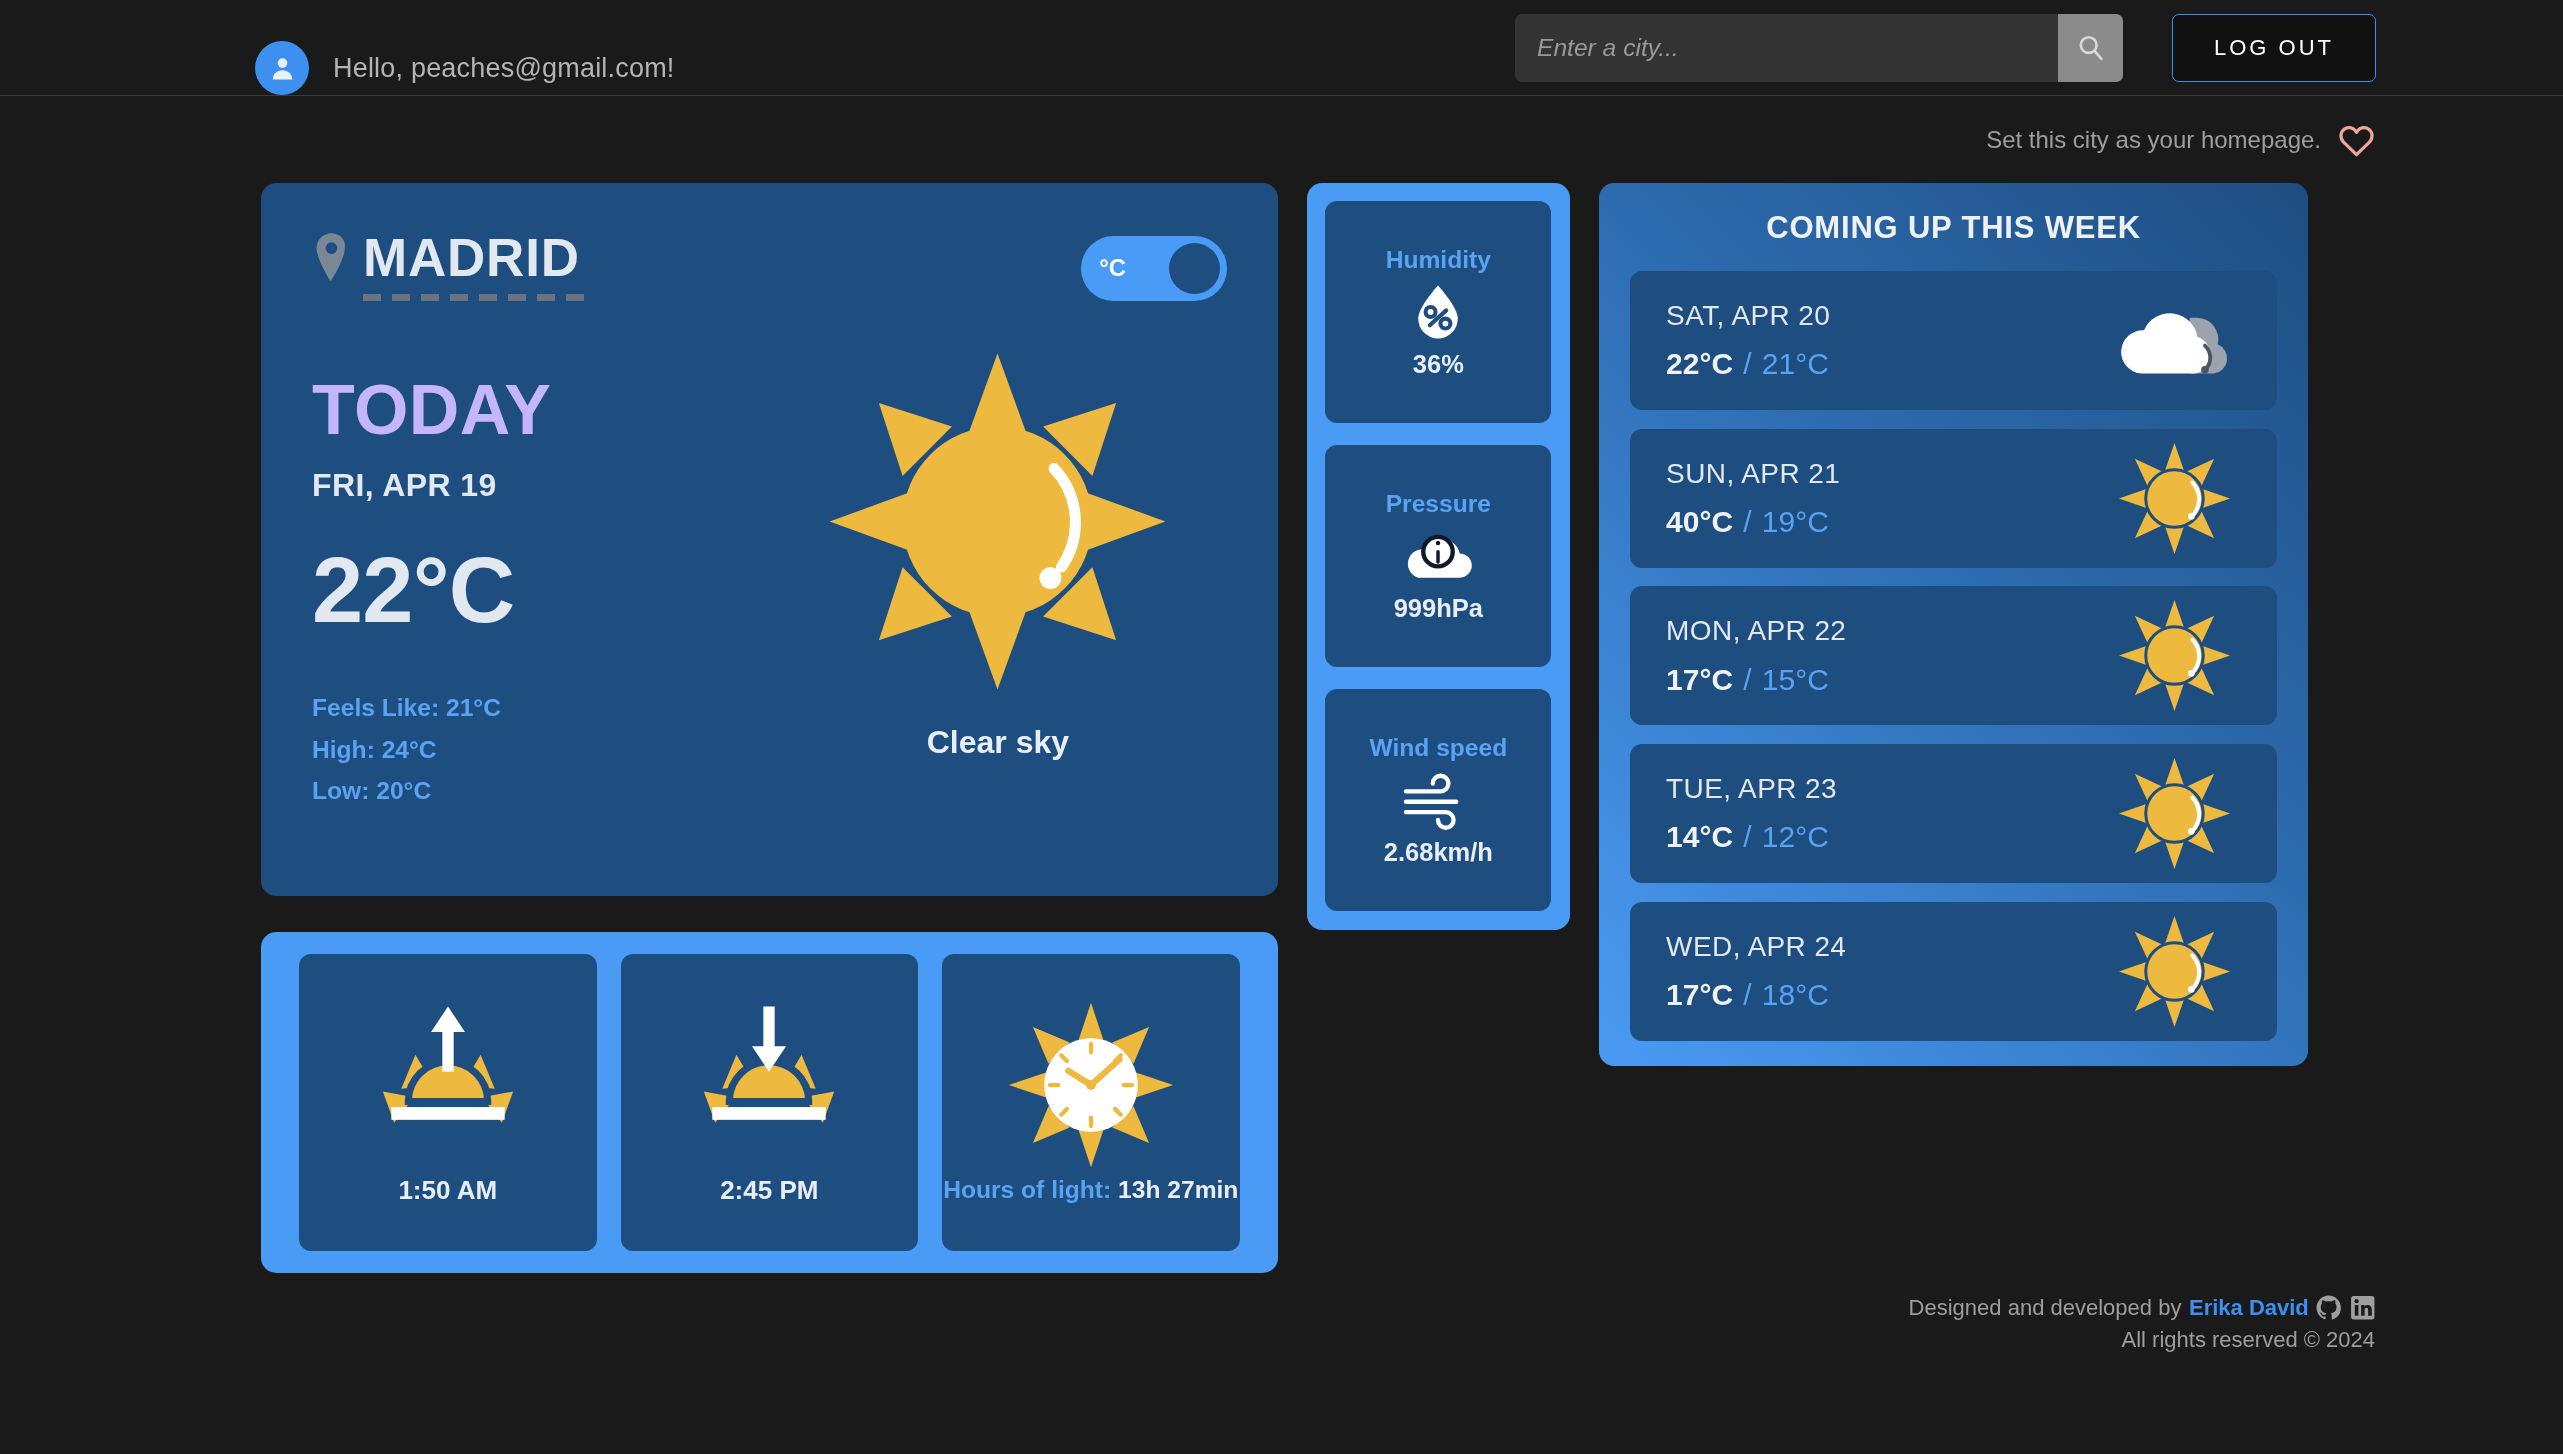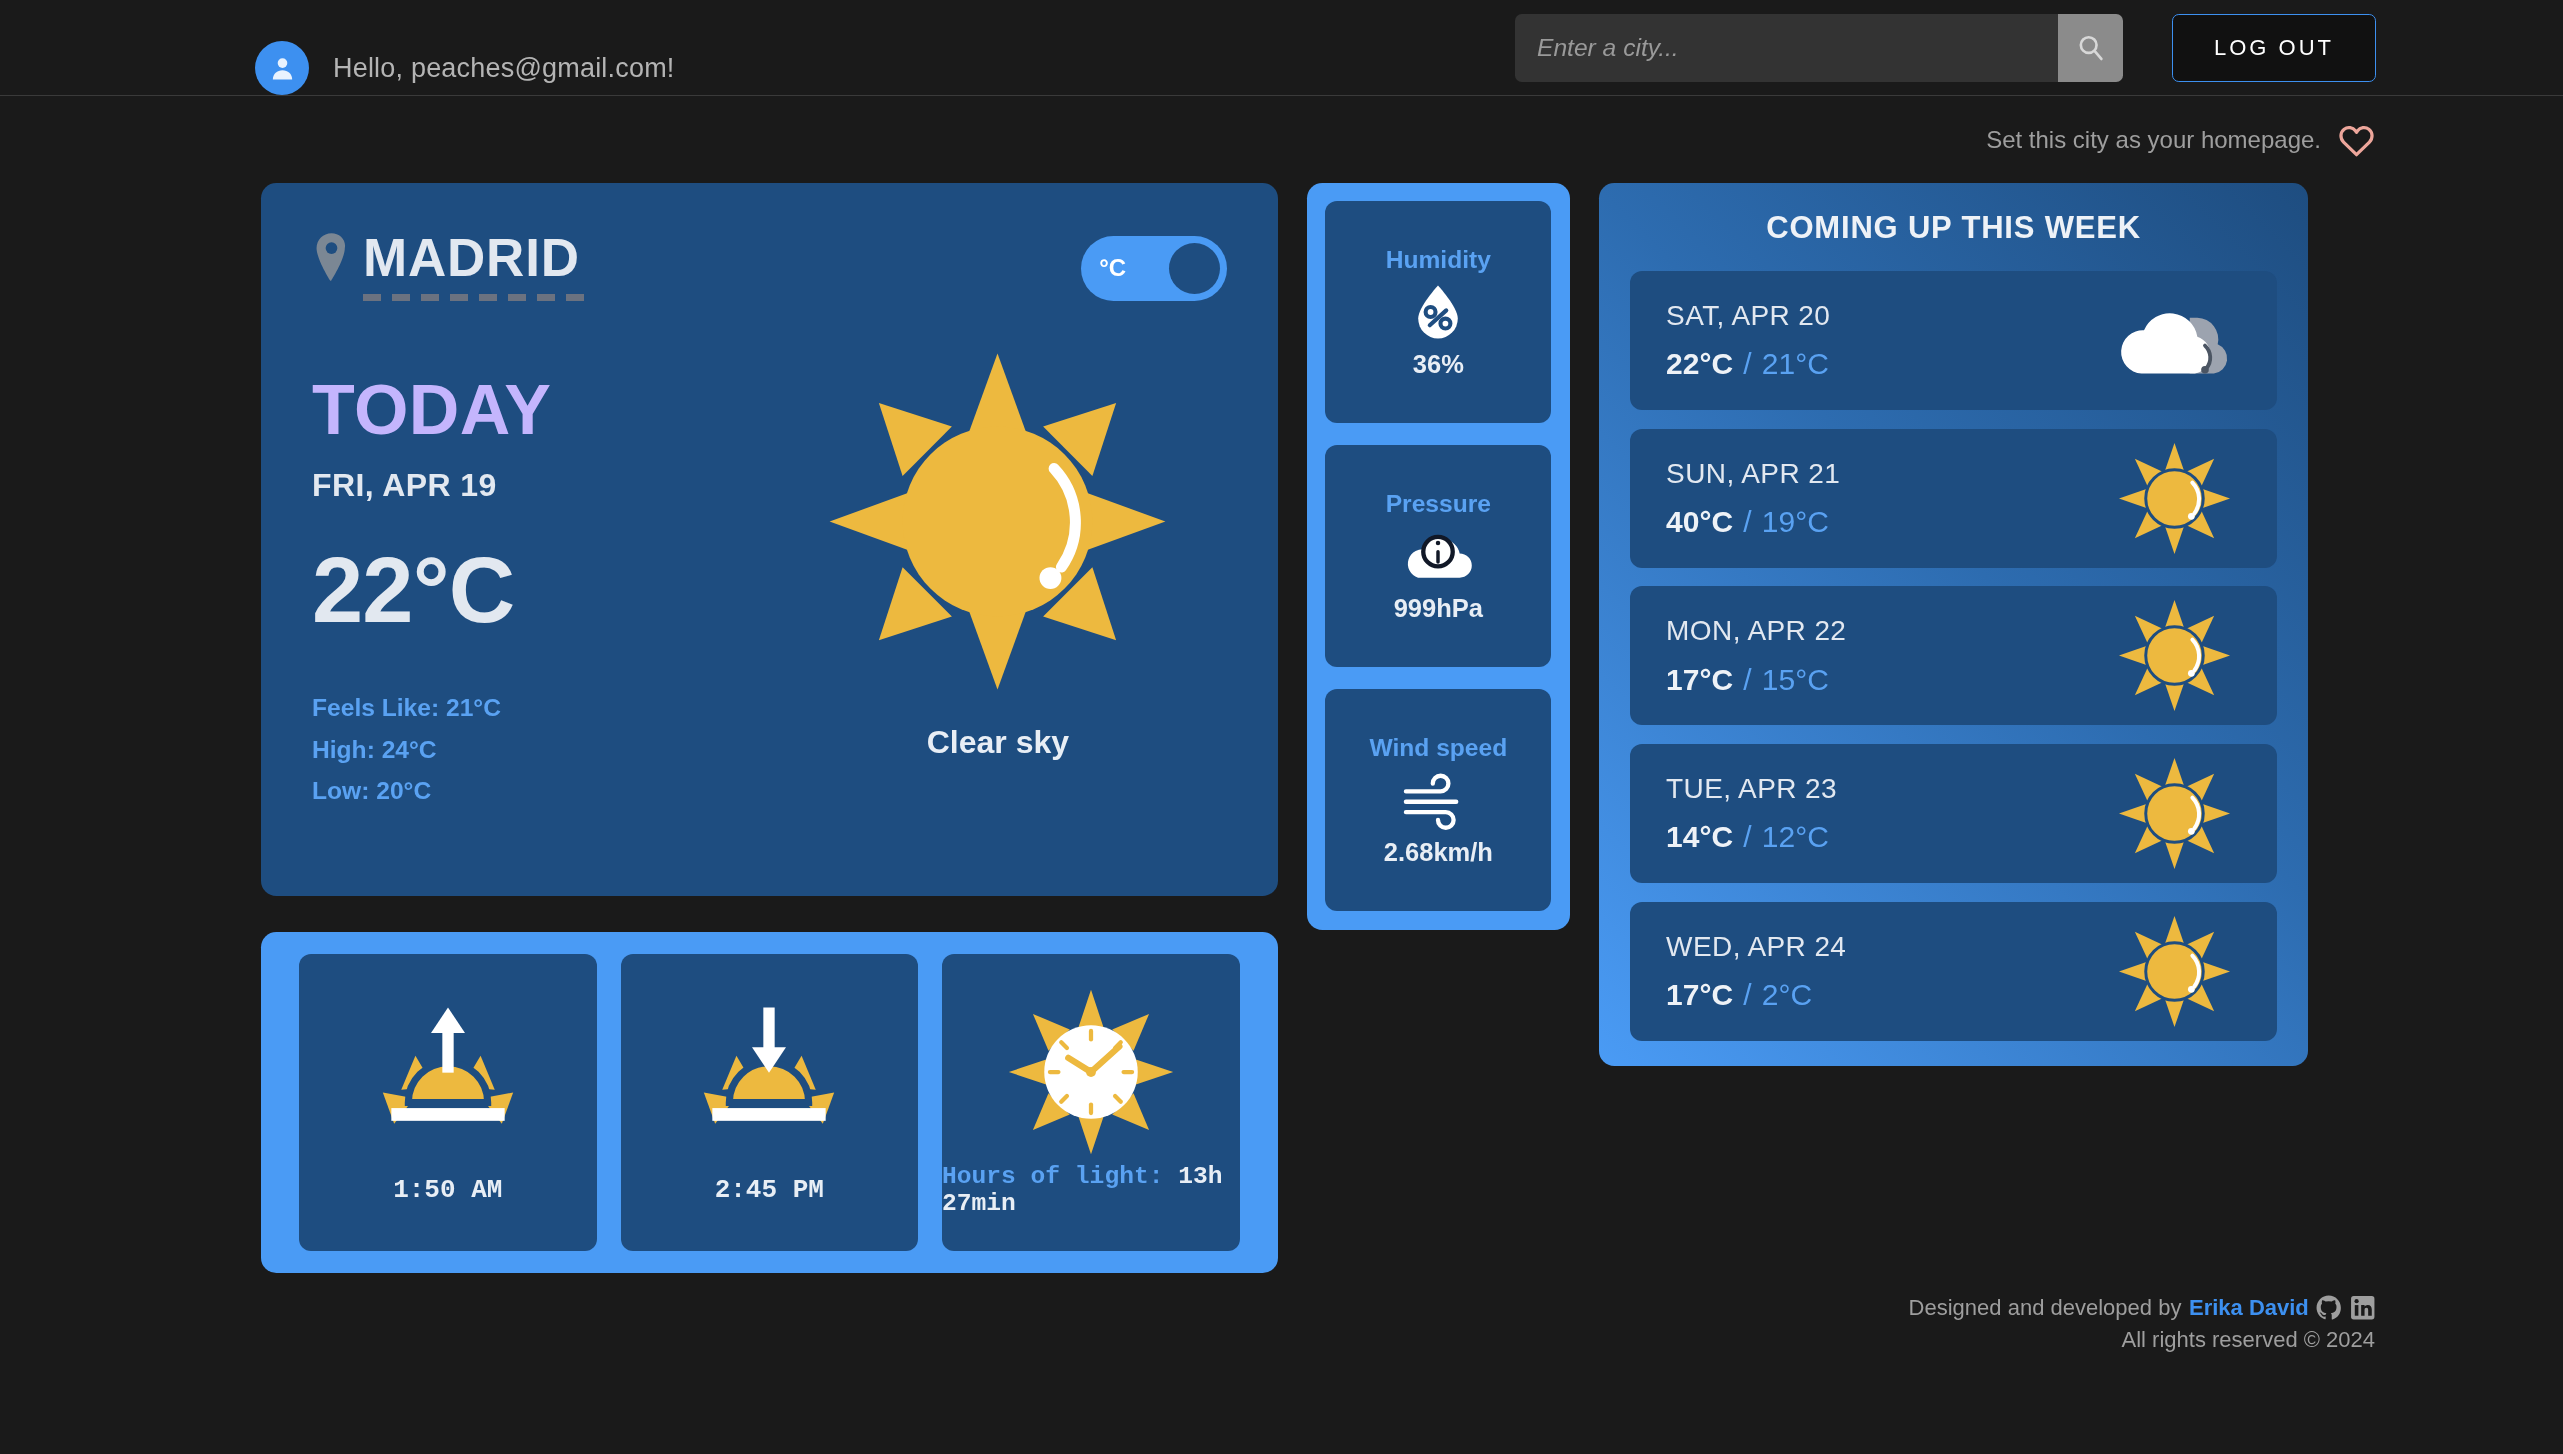--- a/index.html
+++ b/index.html
@@ -138,21 +138,21 @@
     display: flex; align-items: center; justify-content: space-between;
     padding: 0 6.8px 0 18.7px;
   }
   .unit-label { color: #ffffff; font-size: 24px; font-weight: 700; }
   .unit-knob { width: 51px; height: 51px; border-radius: 50%; background: #1e4d80; }
 
   
   .suntimes-panel {
     background: #4a9bf5; border-radius: 15.3px;
     padding: 22px 38px;
-    display: flex; gap: 24px; font-family: Liberation Mono, monospace;
+    display: flex; gap: 24px;
   }
   .suntime-card {
     flex: 1;
     background: #1e4d80; border-radius: 12px;
     height: 297px;
     display: flex; flex-direction: column;
     align-items: center; justify-content: center;
     gap: 6.8px;
   }
   .suntime-card svg { width: 170px; height: 170px; }
@@ -508,21 +508,21 @@
             <path d="M78 44a24 24 0 0 1 2 31" fill="none" stroke="#ffffff" stroke-width="4" stroke-linecap="round"></path>
             <circle cx="77" cy="78" r="3.4" fill="#ffffff"></circle>
           </svg>
         </span>
       </div>
 
       <div class="week-row">
         <div>
           <div class="week-day">WED, APR 24</div>
           <div class="week-temps">
-            <span class="t-max">17°C</span><span class="t-sep">/</span><span class="t-min">2°C</span>
+            <span class="t-max">17°C</span><span class="t-sep">/</span><span class="t-min">18°C</span>
           </div>
         </div>
         <span class="week-icon">
           <svg viewBox="0 0 120 120">
             <g fill="#edb93f">
               <polygon points="60,4 71,36 49,36"></polygon>
                 <polygon points="60,116 71,84 49,84"></polygon>
               <polygon points="4,60 36,49 36,71"></polygon>
                 <polygon points="116,60 84,49 84,71"></polygon>
               <polygon points="20,20 48,33 33,48"></polygon>

